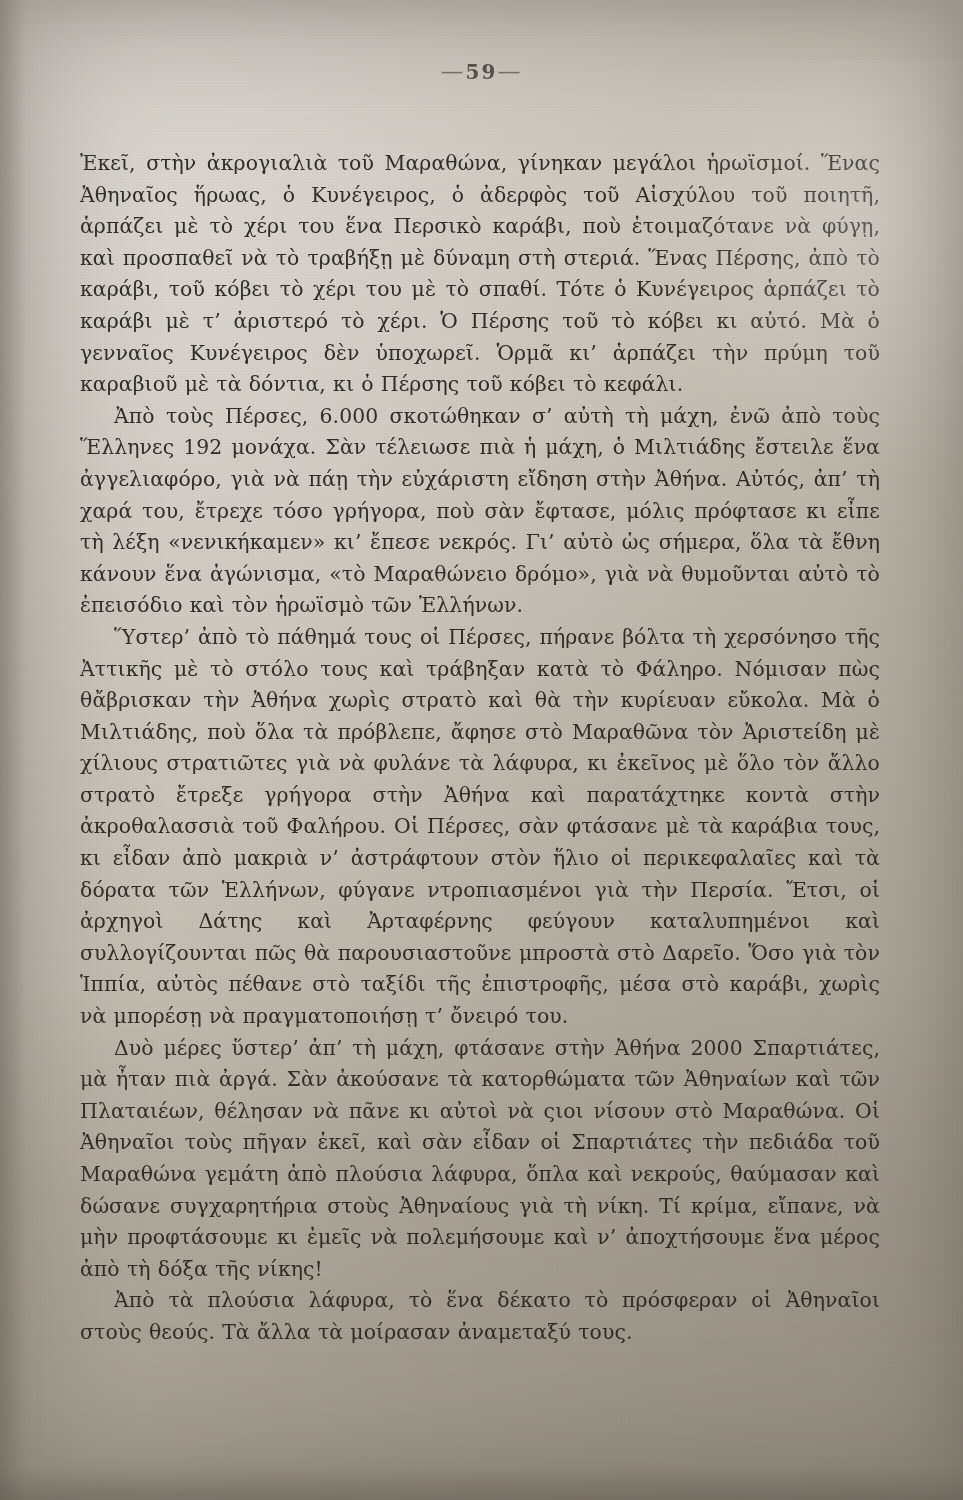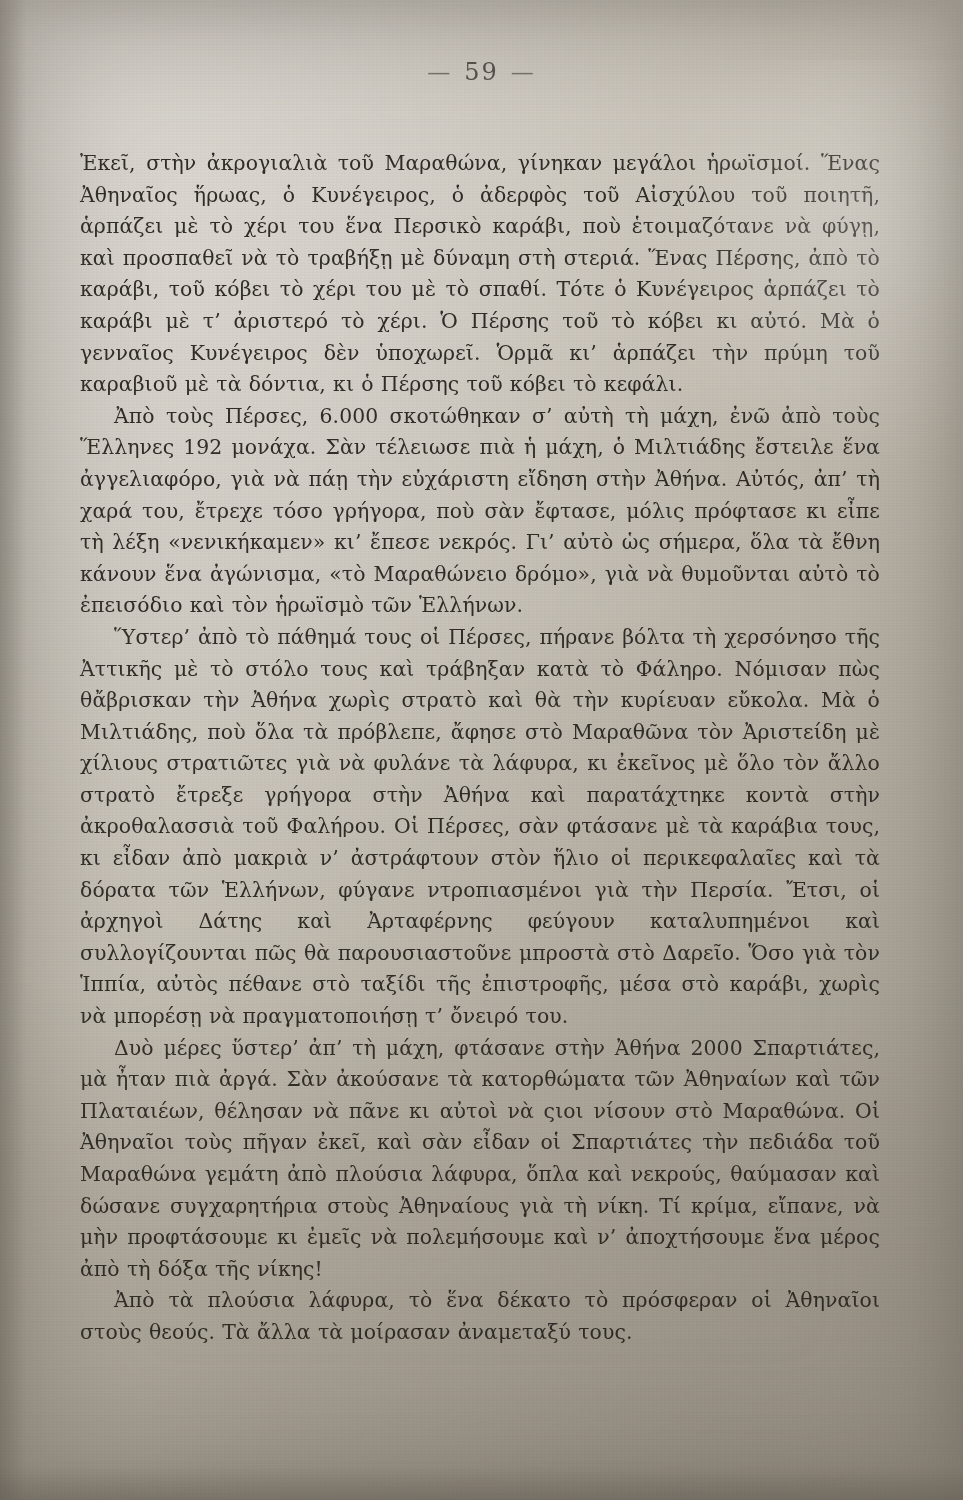--- a/index.html
+++ b/index.html
@@ -51,23 +51,23 @@
     color: #3b3731;
     opacity: .82;
   }
   .page-number-row .dash {
     display: inline-block;
     color: #4a453d;
     opacity: .8;
   }
   .page-number {
     display: inline-block;
-    margin: 0 12px;
-    font-weight: normal;
-    font-size: 24px;
+    margin: 0 0;
+    font-weight: bold;
+    font-size: 20px;
   }
   #text-body {
     position: absolute;
     top: 148px;
     left: 80px;
     width: 800px;
     color: #24211c;
     font-size: 20.4px;
     line-height: 31.6px;
     text-align: justify;

